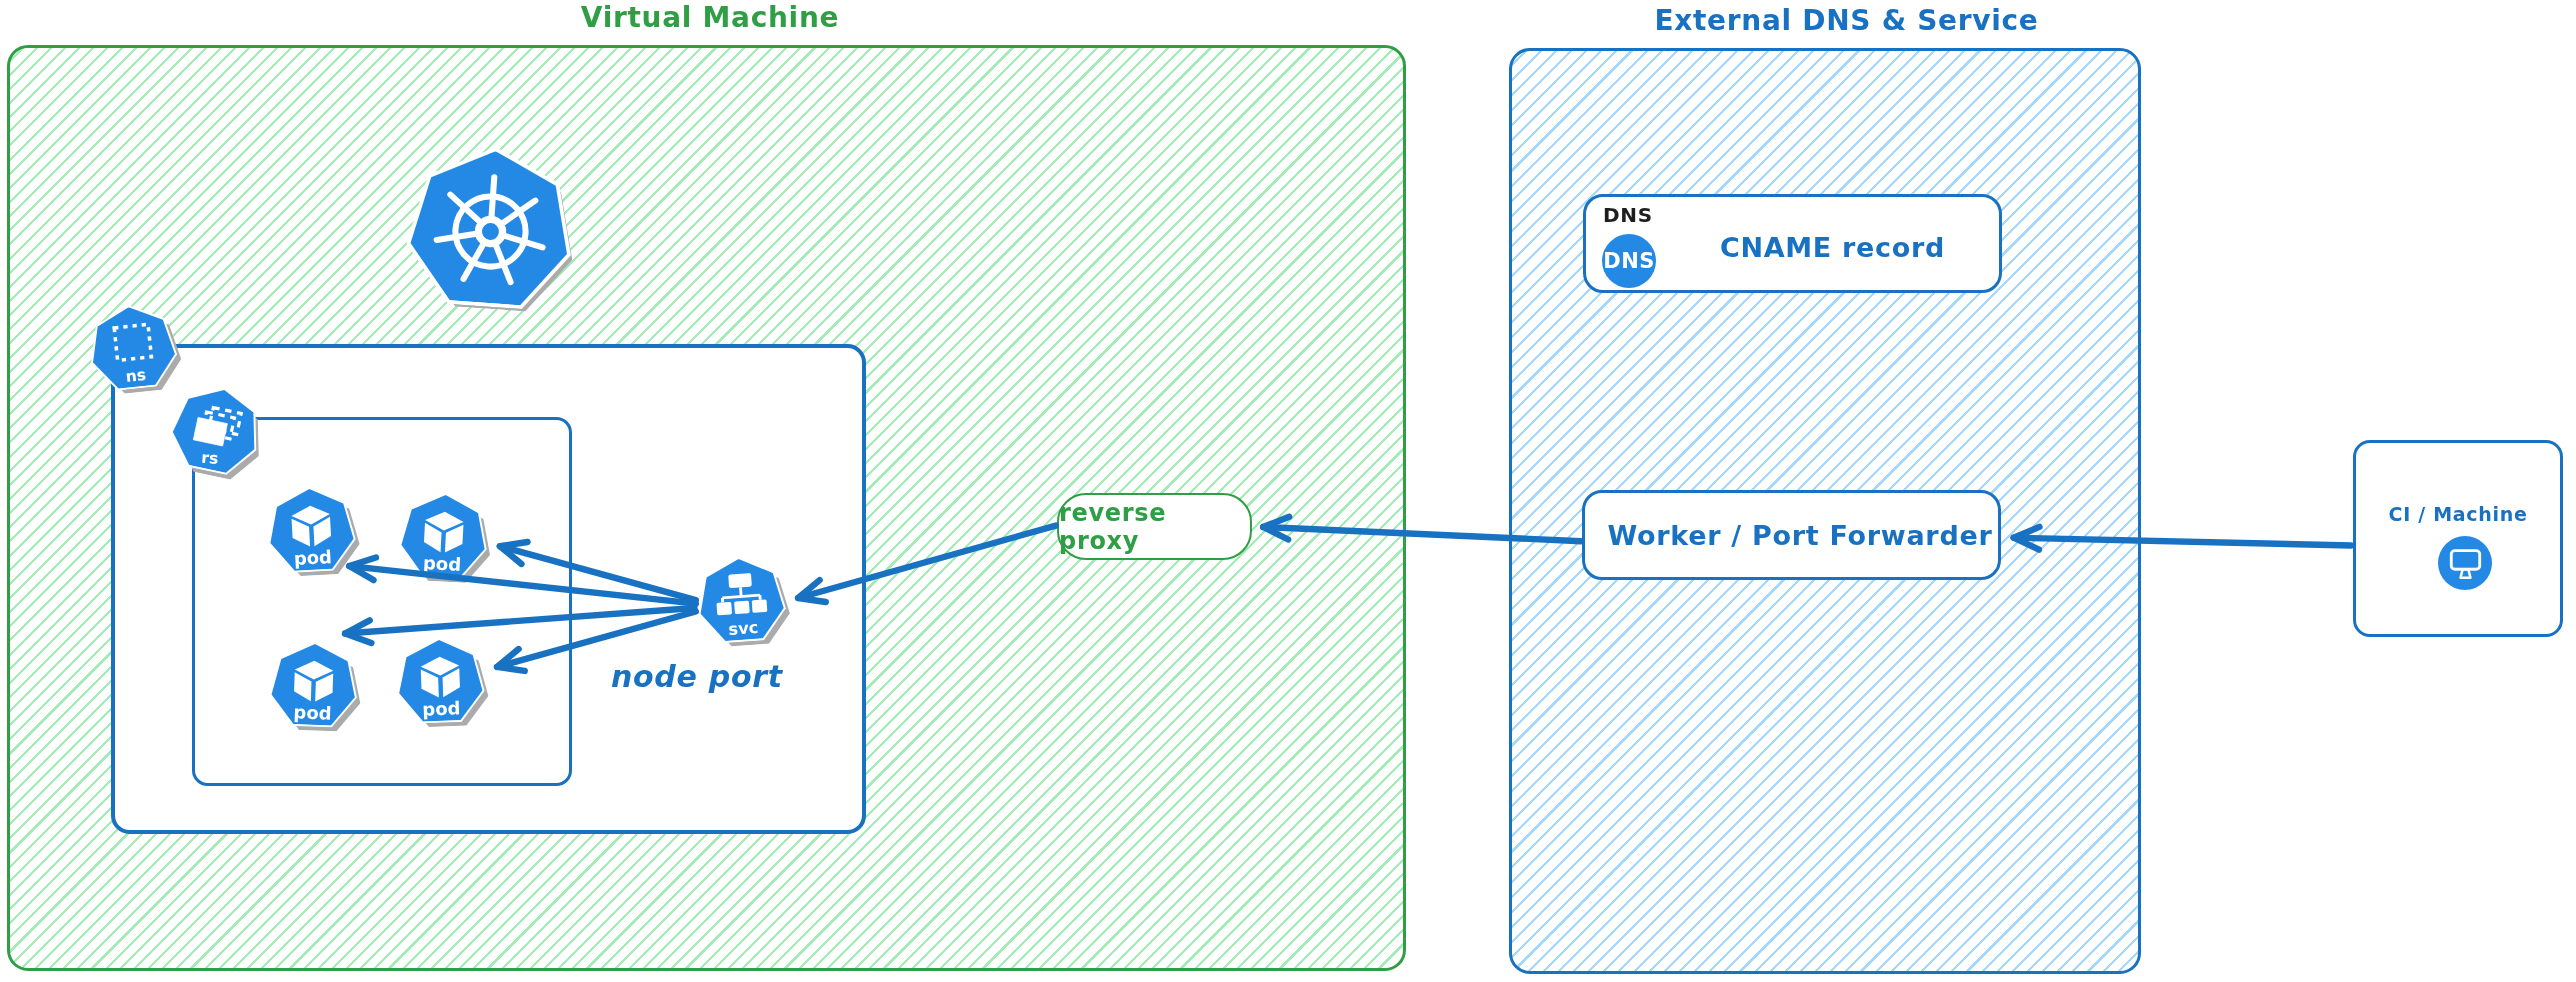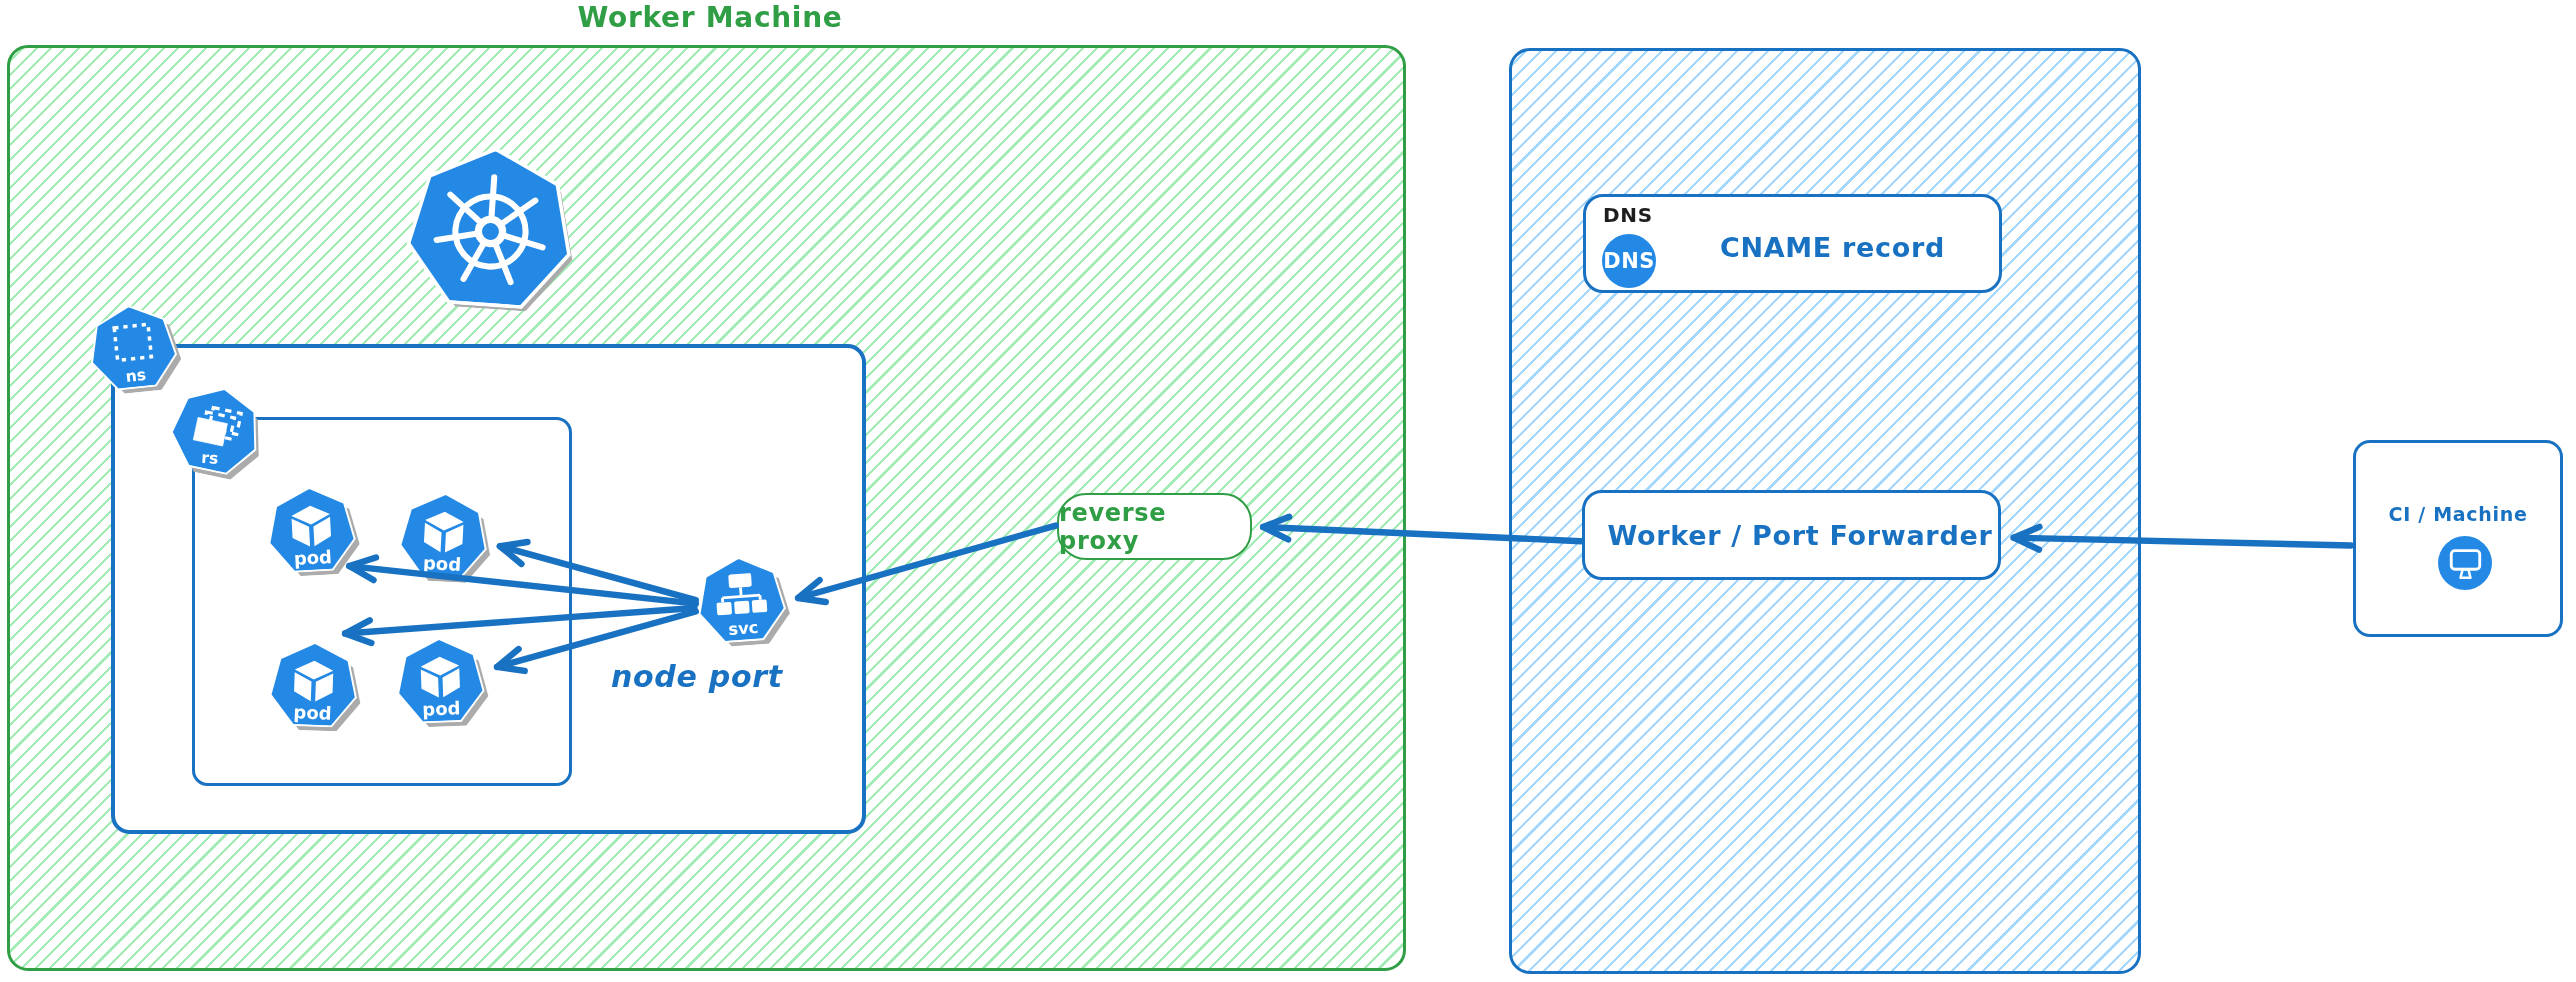--- a/index.html
+++ b/index.html
@@ -71,23 +71,24 @@
   .mon-circle{left:2438px;top:536px;width:54px;height:54px;}
 
   
   #arrows{position:absolute;left:0;top:0;width:2576px;height:983px;pointer-events:none;z-index:5;}
 </style>
 </head>
 <body>
 
 <div id="canvas">
 
-  <div class="group-title vm-title">Worker Machine</div>
+  <div class="group-title vm-title">Virtual Machine</div>
   <div class="group-box vm-box"></div>
 
+  <div class="group-title dns-title">External DNS &amp; Service</div>
   <div class="group-box dns-box"></div>
 
   <div class="white-box ns-box"></div>
   <div class="white-box rs-box"></div>
 
   <div class="white-box rproxy-card">
     <span class="green-label rproxy-text">reverse proxy</span>
   </div>
 
   <div class="white-box dns-card"></div>

